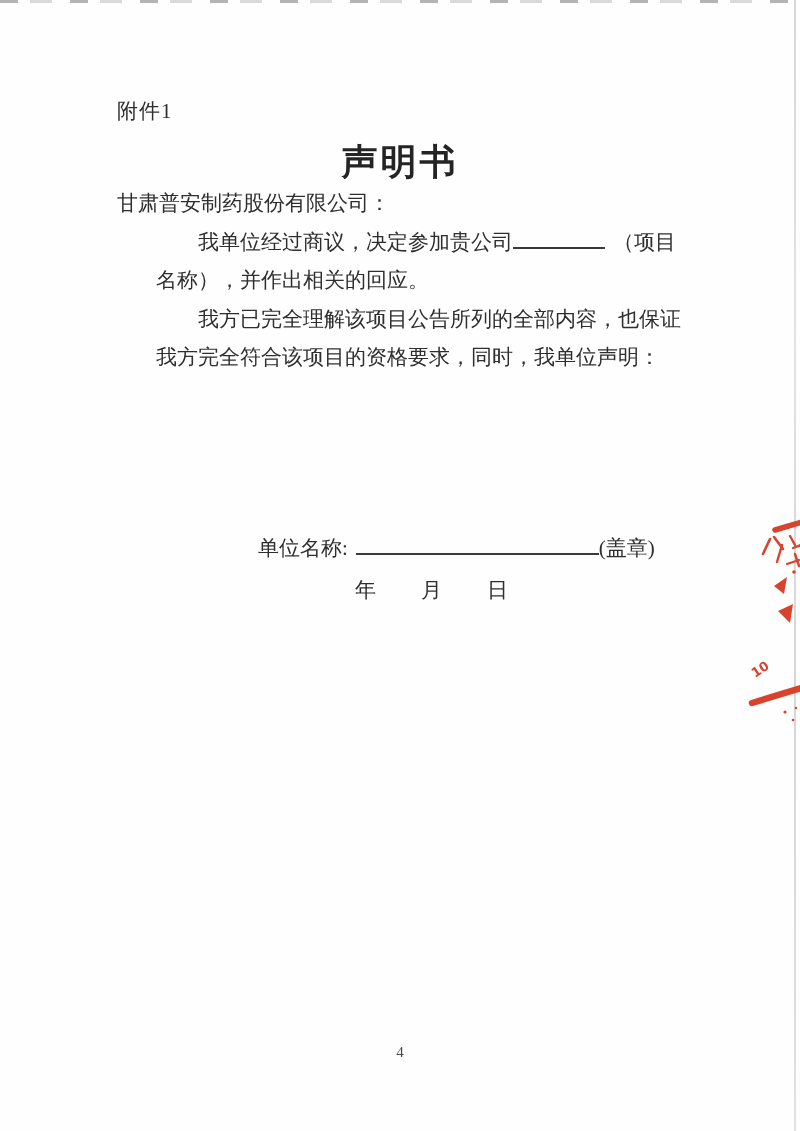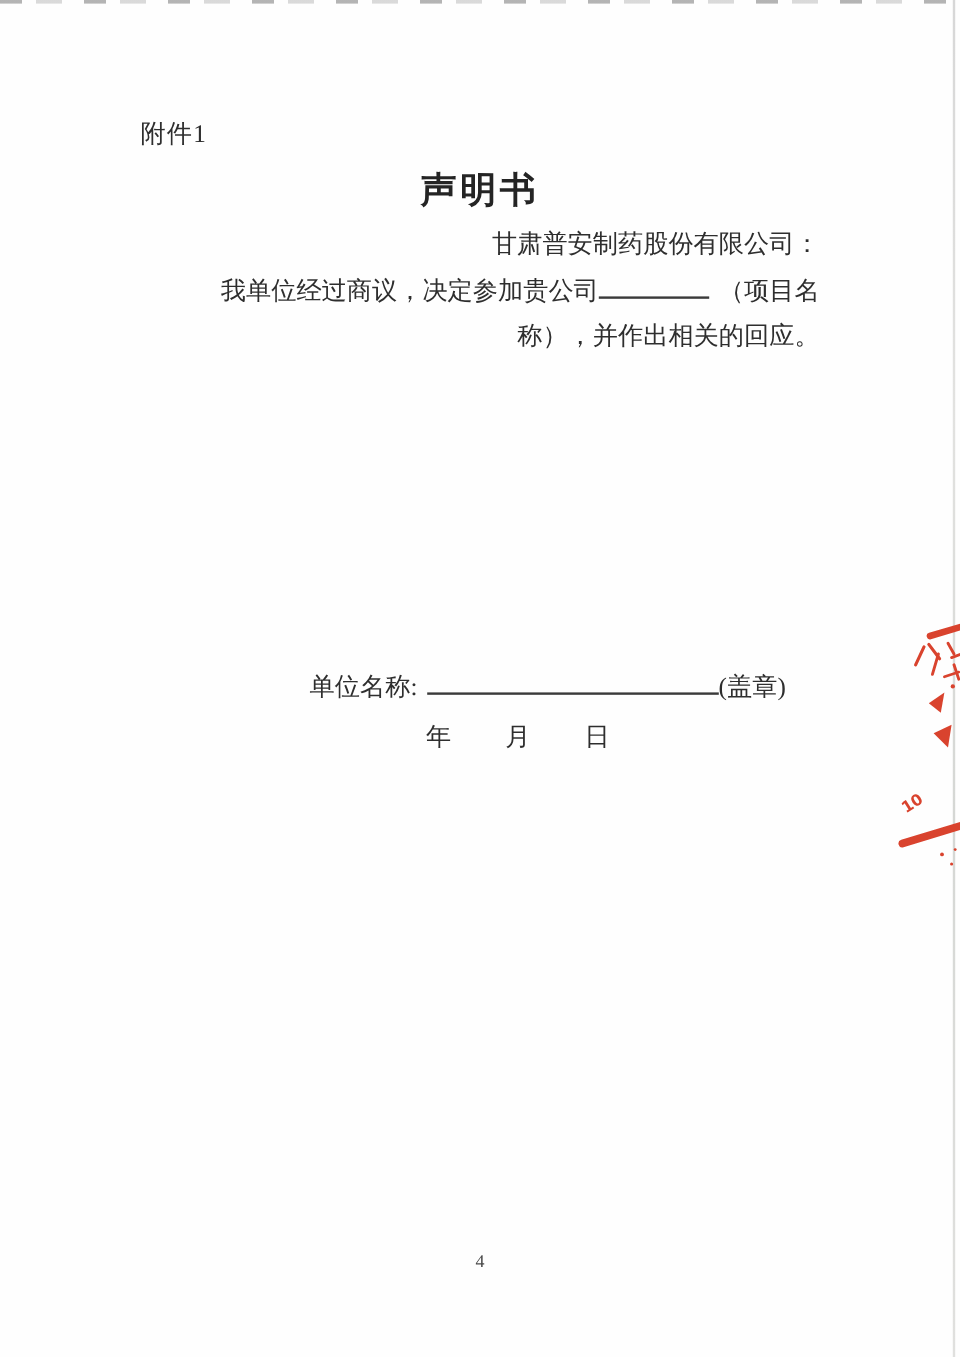--- a/index.html
+++ b/index.html
@@ -23,38 +23,38 @@
   .scan-right-line {
     position: absolute; top: 0; left: 794px; width: 2px; height: 1131px;
     background: linear-gradient(180deg, #d7d7d7 0%, #e2e2e0 30%, #d5d7d4 60%, #e0e0de 100%);
   }
   .attachment {
     position: absolute; left: 117px; top: 97px;
     font-size: 21px; letter-spacing: 1px;
   }
   .title {
     position: absolute; left: 117px; top: 138px; width: 566px; margin: 0;
-    text-align: center; font-size: 30px; font-weight: bold;
+    text-align: center; font-size: 36px; font-weight: bold;
     color: #242424; letter-spacing: 3px;
   }
   .body {
     position: absolute; left: 117px; top: 184px; width: 566px;
     font-size: 21px; line-height: 38.6px;
-    text-align: right;
+    text-align: left;
   }
   .body p { margin: 0; }
-  .para.indent { text-indent: 2em; }
+  .para.indent { text-indent: 2em; margin-left: 39px; }
   .blank {
     display: inline-block;
     border-bottom: 2px solid #3a3a3a;
     height: 1px;
   }
   .blank-project { width: 92px; margin-right: 8px; }
   .signature {
-    position: absolute; left: 258px; top: 552px;
+    position: absolute; left: 258px; top: 528px;
     font-size: 21px;
   }
   .sig-row { height: 40px; display: flex; align-items: baseline; line-height: 40px; }
   .sig-label { margin-right: 8px; }
   .blank-unit { width: 243px; }
   .blank-legal { width: 172px; }
   .date-row {
     display: flex; gap: 45px; margin-left: 97px; margin-top: 2px;
     line-height: 40px;
   }
@@ -76,20 +76,21 @@
   <div class="scan-top-edge"></div>
   <div class="scan-right-line"></div>
 
   <div class="attachment">附件1</div>
 
   <h1 class="title">声明书</h1>
 
   <div class="body">
     <p class="salutation">甘肃普安制药股份有限公司：</p>
     <p class="para indent"><span>我单位经过商议，决定参加贵公司</span><span class="blank blank-project"></span><span>（项目名称），并作出相关的回应。</span></p>
+    <p class="para indent">我方已完全理解该项目公告所列的全部内容，也保证我方完全符合该项目的资格要求，同时，我单位声明：</p>
   </div>
 
   <div class="signature">
     <div class="sig-row">
       <span class="sig-label">单位名称:</span>
       <span class="blank blank-unit"></span>
       <span>(盖章)</span>
     </div>
     <div class="date-row">
       <span>年</span>

